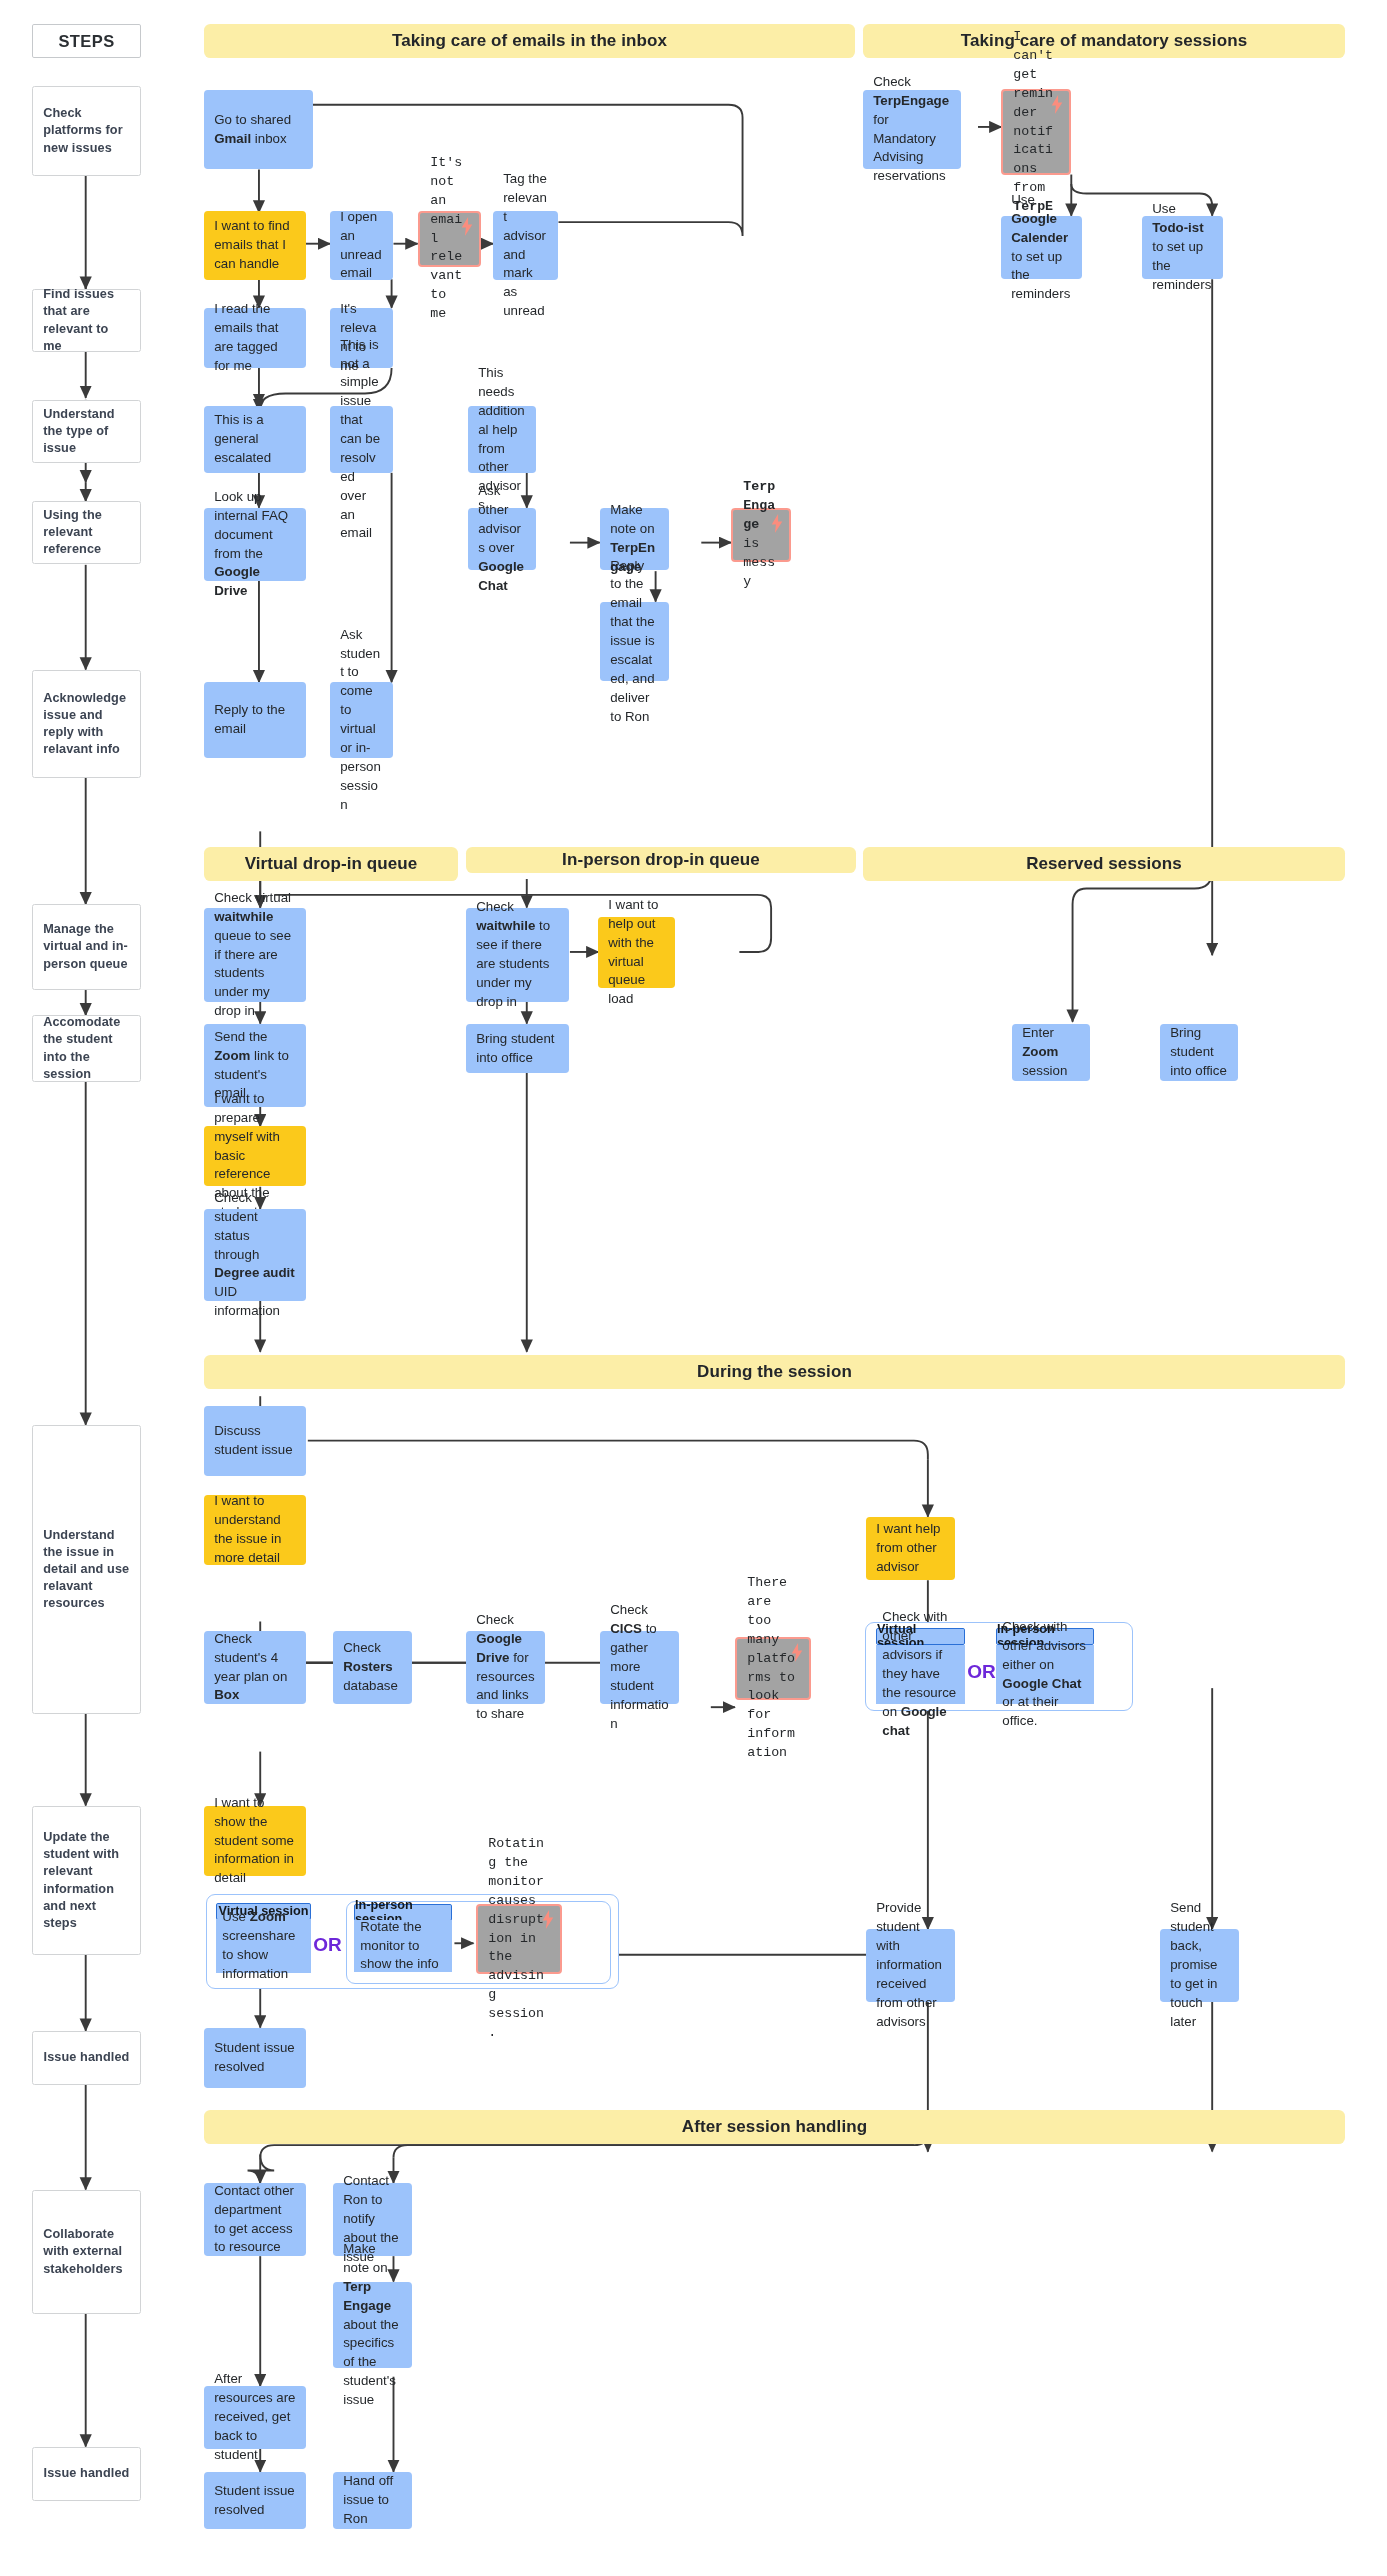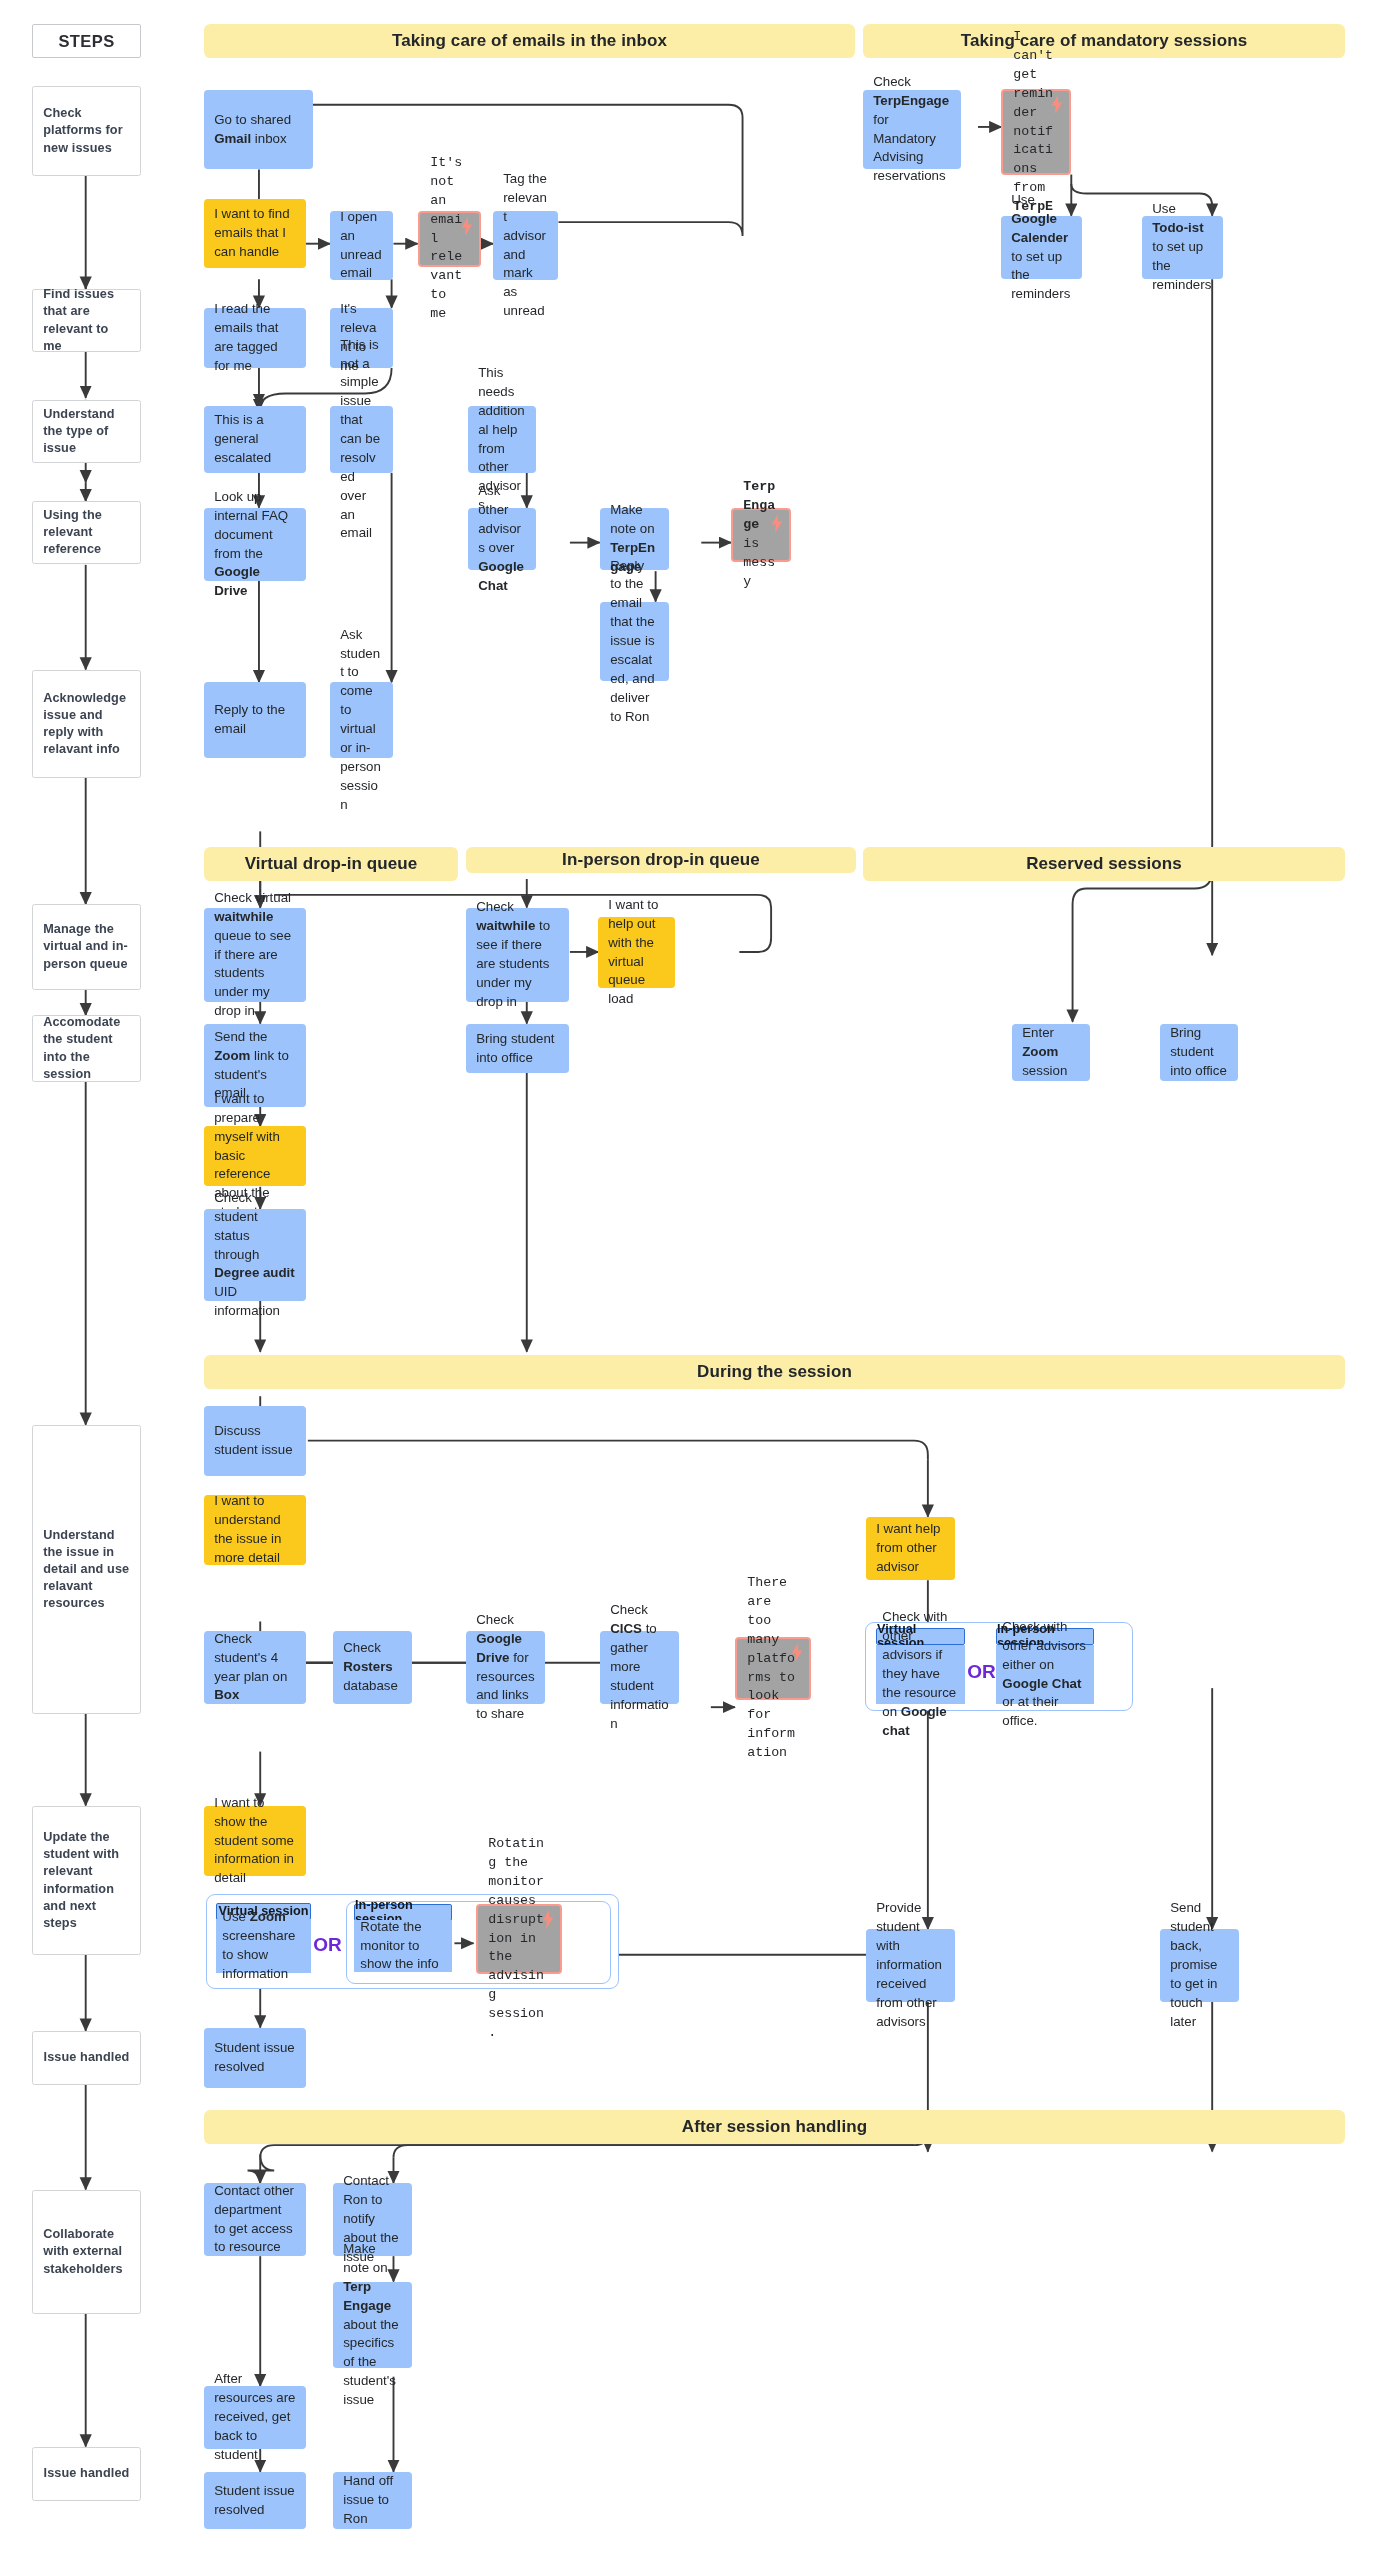--- a/index.html
+++ b/index.html
@@ -267,21 +267,21 @@
   <div class="band" style="left:204px; top:847px; width:254px;  height:34px;">Virtual drop-in queue</div>
   <div class="band" style="left:466px; top:847px; width:390px;  height:26px;">In-person drop-in queue</div>
   <div class="band" style="left:863px; top:847px;width:482px;  height:34px;">Reserved sessions</div>
   <div class="band" style="left:204px; top:1355px; width:1141px; height:34px;">During the session</div>
   <div class="band" style="left:204px; top:2110px; width:1141px; height:34px;">After session handling</div>
 
   <div class="node blue" style="left:204px; top:90px; width:109px; height:79px;">
       <span class="txt">Go to shared <b>Gmail</b> inbox</span>
     </div>
 
-  <div class="node yellow" style="left:204px; top:199px; width:102px; height:69px;">
+  <div class="node yellow" style="left:204px; top:211px; width:102px; height:69px;">
       <span class="txt">I want to find emails that I can handle</span>
     </div>
   <div class="node blue" style="left:330px; top:211px; width:63px; height:69px;">
       <span class="txt">I open an unread email</span>
     </div>
   <div class="node pain" style="left:418px; top:211px; width:63px; height:56px;">
     <span class="bolt">
         <svg viewBox="0 0 12 18">
           <path d="M7 0 L1 10 h4 l-1 8 L11 7 H7 z" fill="currentColor"></path>
         </svg>

